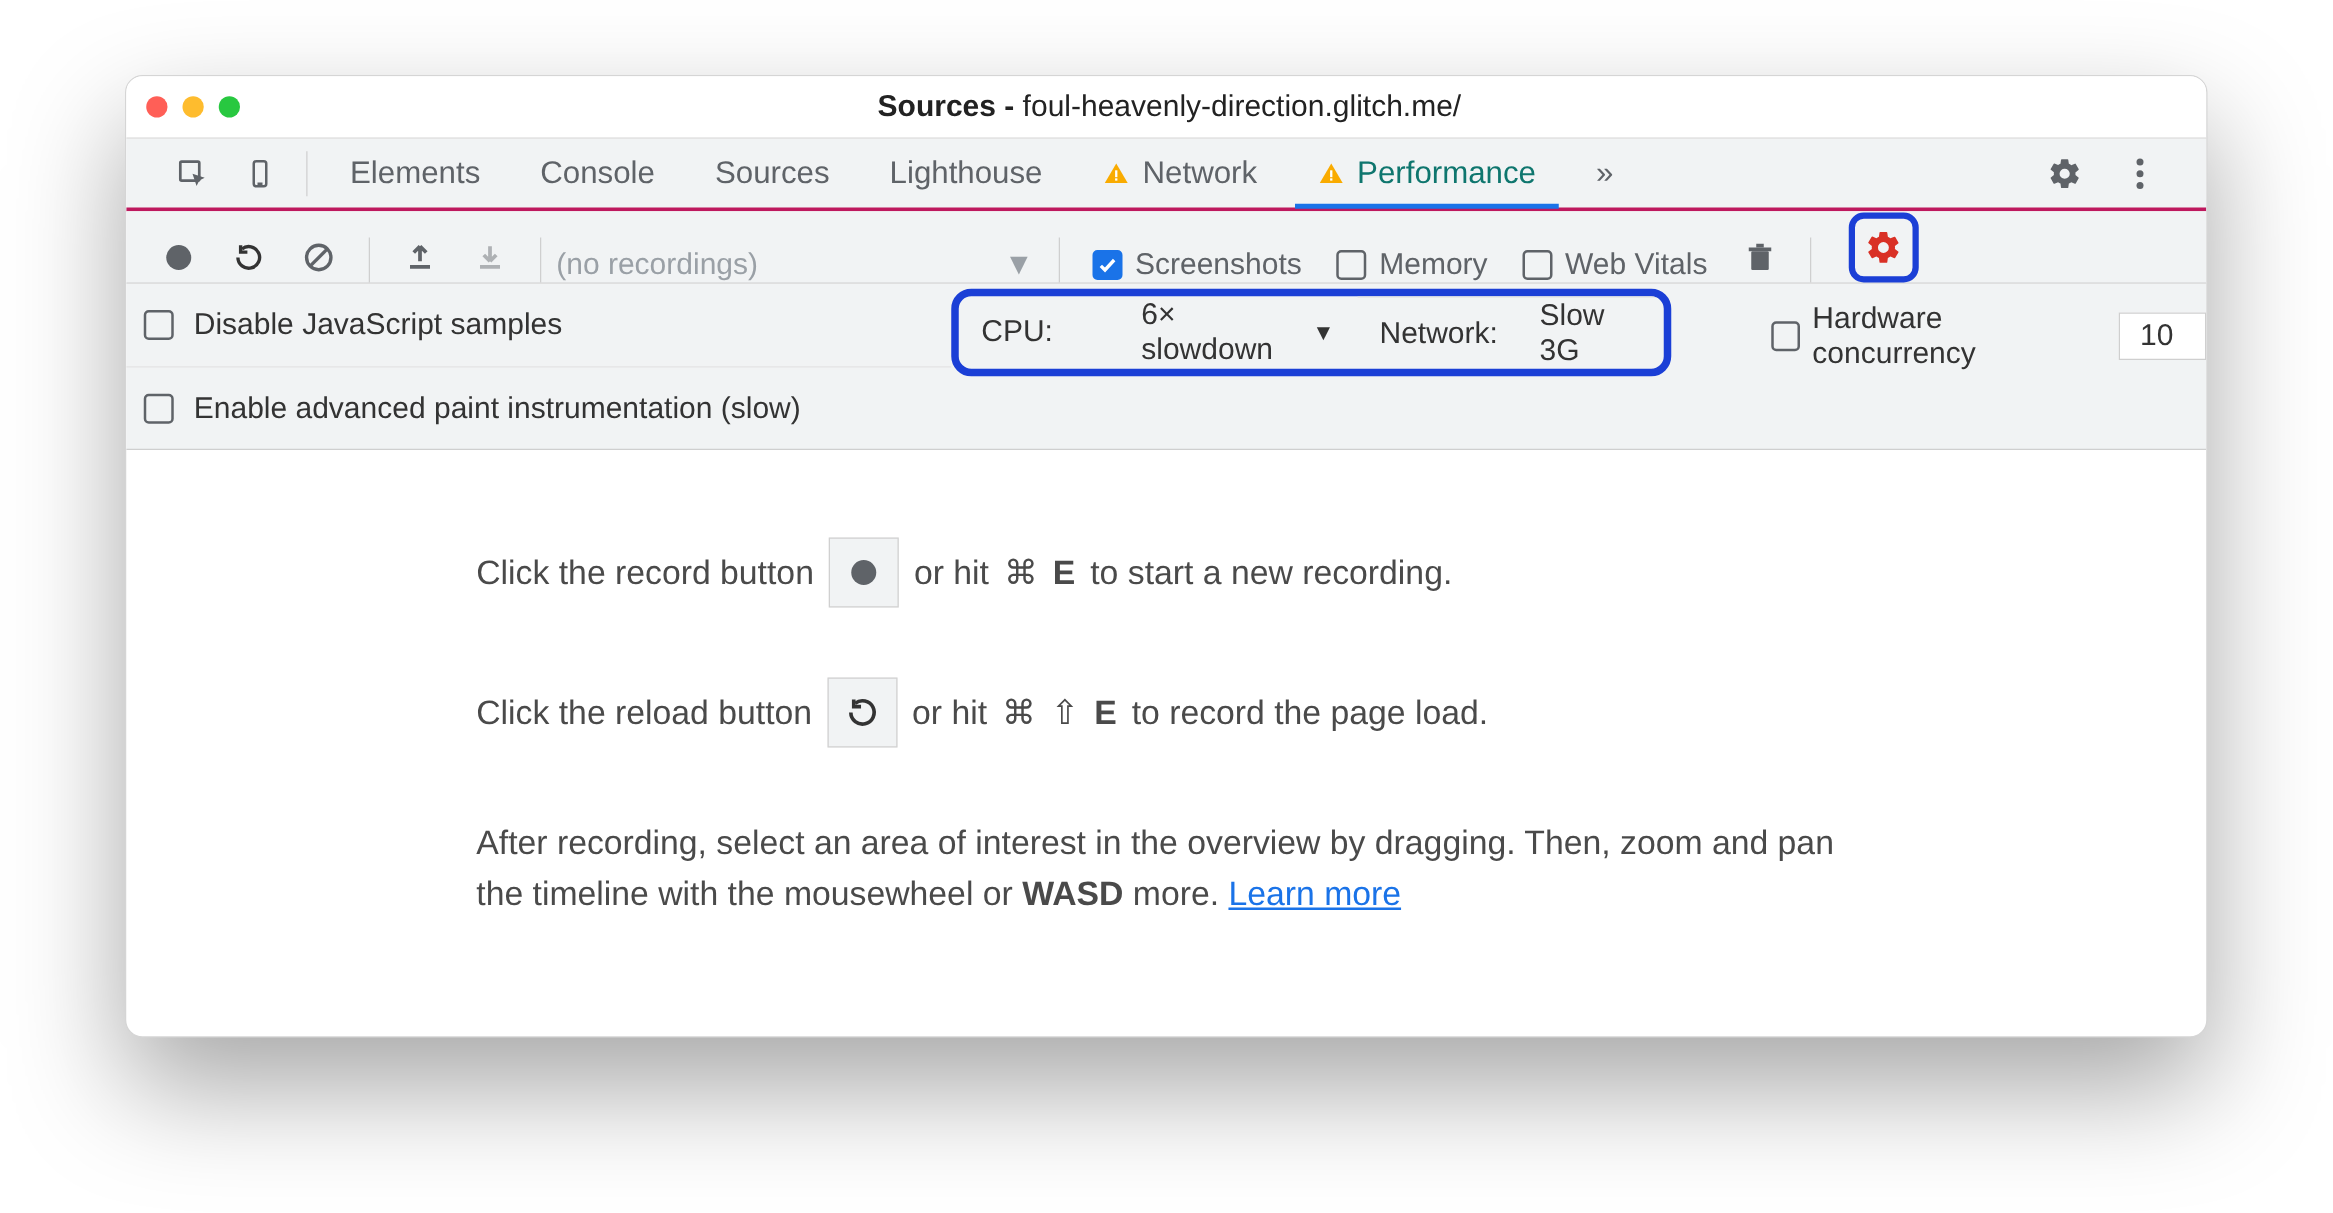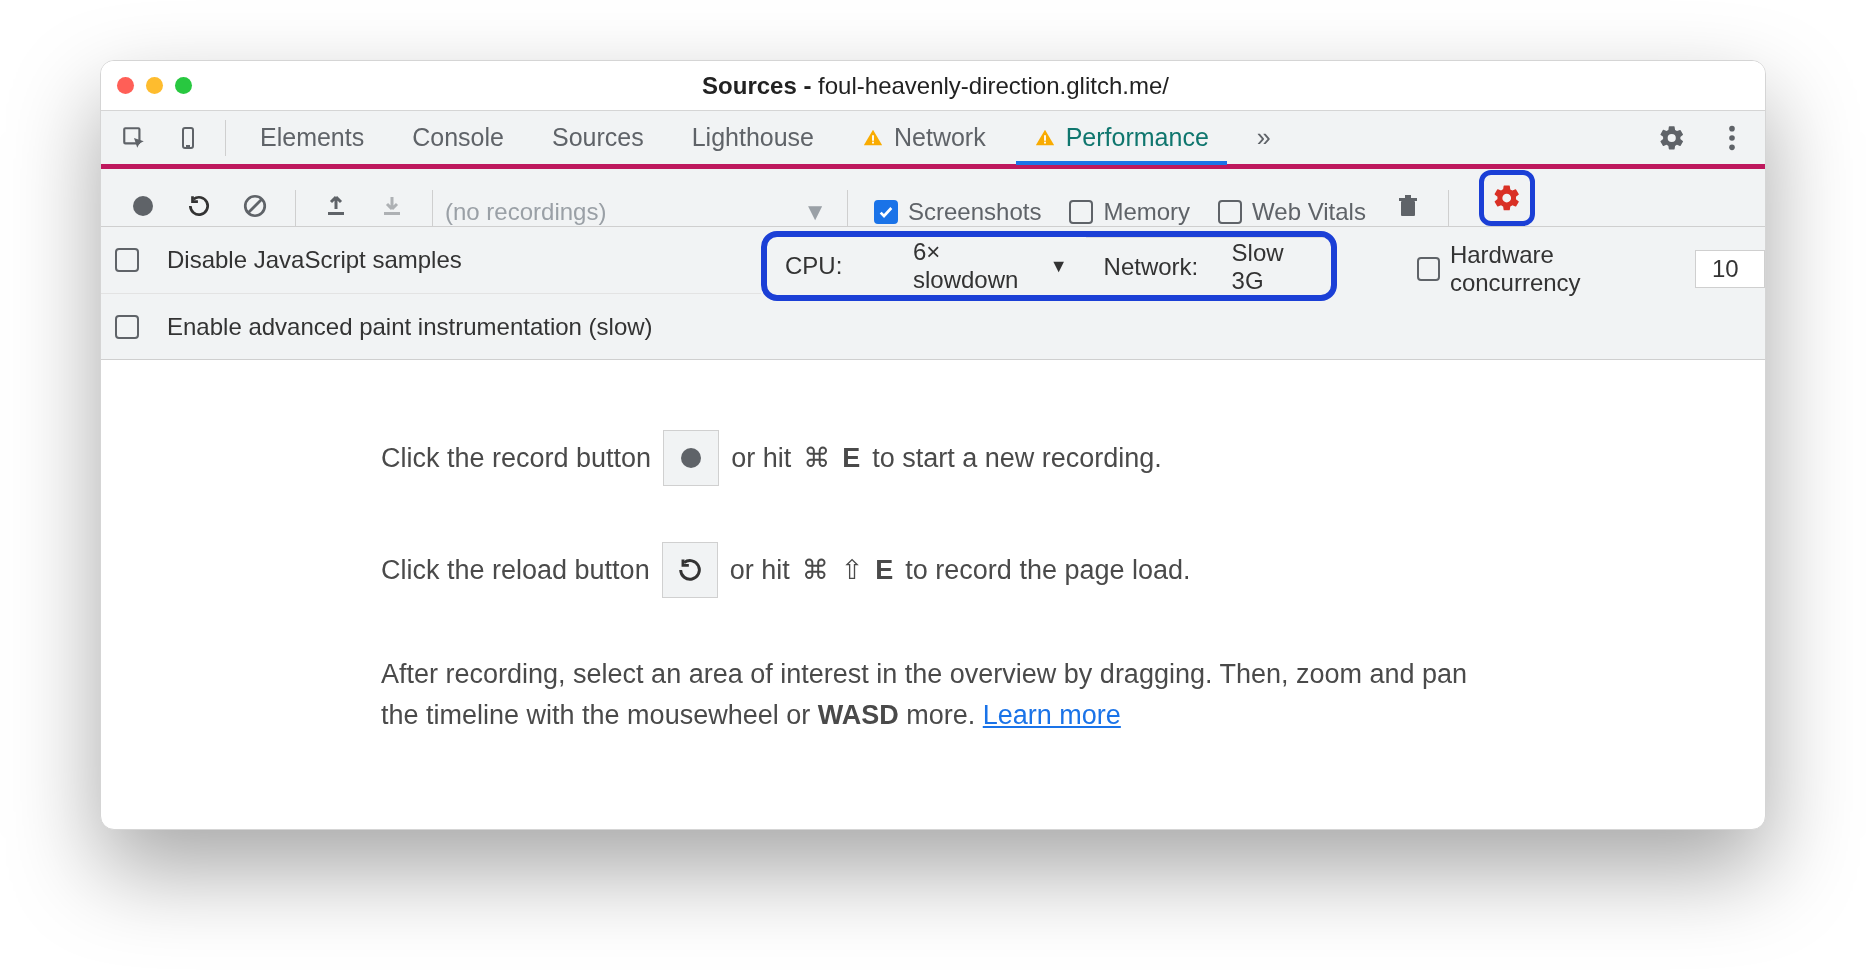--- a/index.html
+++ b/index.html
@@ -21,22 +21,22 @@
     height:50px; display:flex; align-items:center; padding:0 16px;
     border-bottom:1px solid #d5d5d5; background:#fff;
   }
   .traffic { display:flex; gap:12px; margin-right:20px; }
   .dot { width:17px; height:17px; border-radius:50%; }
   .dot.red{background:#ff5f57;} .dot.yellow{background:#febc2e;} .dot.green{background:#28c840;}
   .title { flex:1; text-align:center; font-size:24px; font-weight:600; color:#222; margin-left:-90px;}
   .title .url{ font-weight:400; }
   
   .tabs {
-    height:58px; display:flex; align-items:center; padding:0 6px;
-    border-bottom:5px solid #be185d; background:#f1f3f4;
+    height:58px; display:flex; align-items:center; padding:0 26px;
+    border-bottom:3px solid #be185d; background:#f1f3f4;
     font-size:25px; color:#5f6368;
   }
   .tabs .iconbtn { width:46px; height:46px; display:flex; align-items:center; justify-content:center; margin:0 4px; border-radius:4px; }
   .tabs .divider { width:1px; height:36px; background:#cfcfcf; margin:0 10px; }
   .tabs .tablist { display:flex; align-items:stretch; height:100%; flex:1; }
   .tab { padding:0 24px; display:flex; align-items:center; gap:10px; position:relative; cursor:default;}
   .tab.active { color:#0f766e; font-weight:500;}
   .tab.active::after { content:""; position:absolute; left:6px; right:6px; bottom:-1px; height:4px; background:#1a73e8;}
   .tabs .right { margin-left:auto; display:flex; align-items:center; gap:6px;}
   .warn { width:22px; height:22px; }
@@ -59,21 +59,21 @@
     width:56px; height:56px; border:5px solid #1b3fd6; border-radius:12px;
     display:flex; align-items:center; justify-content:center; margin-left:18px;
   }
   
   .settings {
     background:#f1f3f4; border-bottom:1px solid #cfcfcf;
     font-size:24px; color:#333;
   }
   .srow { display:flex; align-items:center; height:66px; }
   .srow + .srow { border-top:1px solid #e3e3e3;}
-  .left-opt { display:flex; align-items:center; gap:28px; padding-left:14px; width:660px;}
+  .left-opt { display:flex; align-items:center; gap:16px; padding-left:14px; width:660px;}
   .left-opt .lbl{ max-width:560px; line-height:1.15;}
   .throttle-box {
     border:6px solid #1b3fd6; border-radius:16px;
     margin-left:0; overflow:hidden;
   }
   .throttle-inner{ display:flex; flex-direction:row;}
   .trow{ display:flex; align-items:center; gap:18px; padding:8px 18px; height:58px;}
   .trow + .trow{ border-top:1px solid #ddd;}
   .trow .k{ min-width:110px;}
   .sel{ display:flex; align-items:center; gap:10px;}

